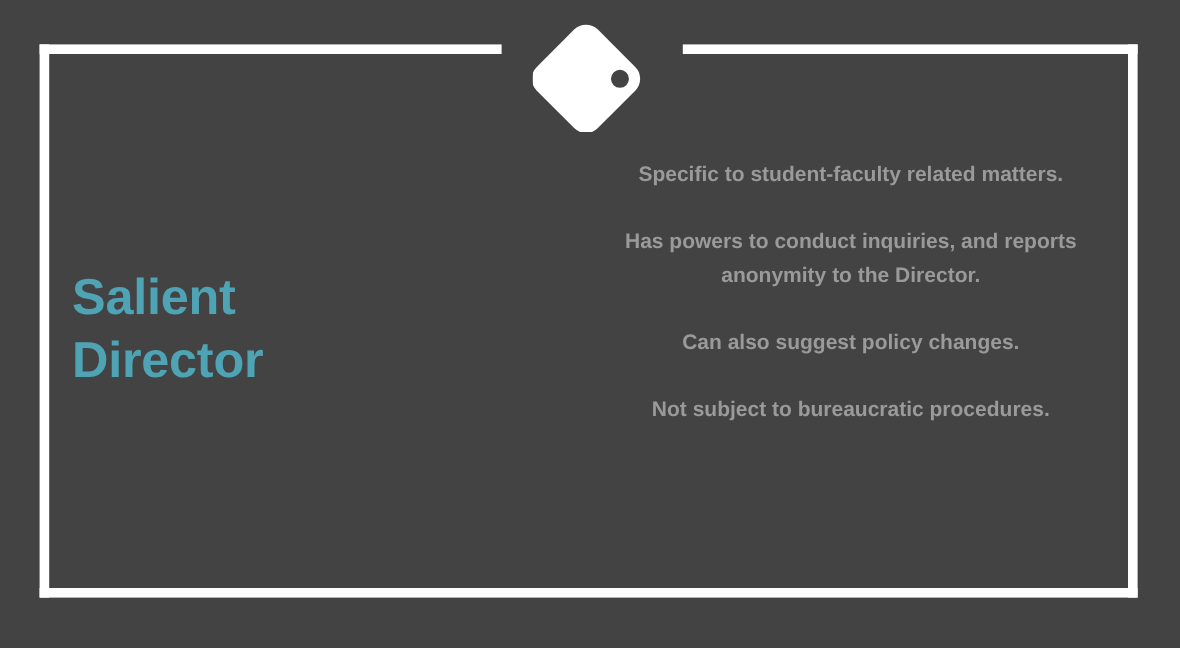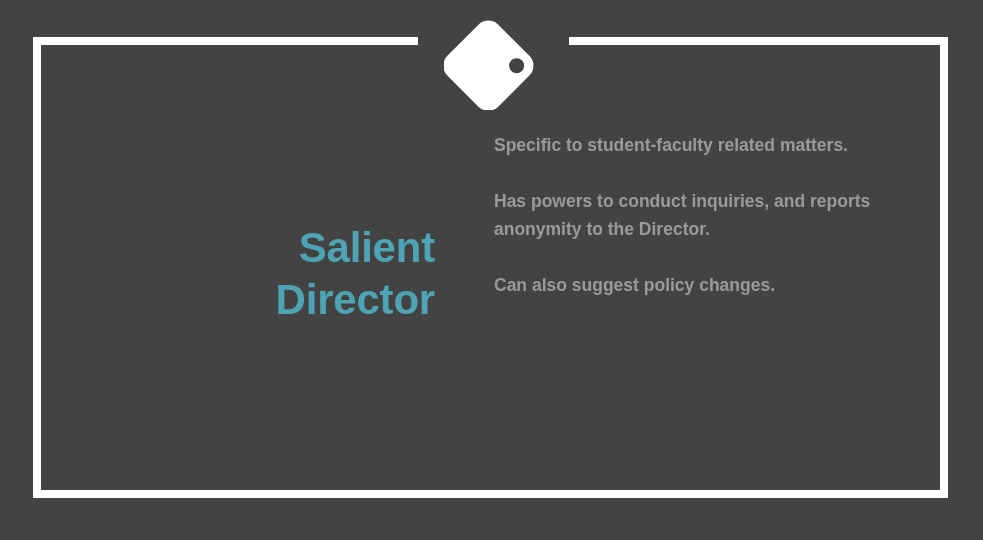--- a/index.html
+++ b/index.html
@@ -64,36 +64,37 @@
     width: 100px;
     height: 100px;
   }
 
   
   .title-block {
     position: absolute;
     left: 60px;
     top: 222px;
     width: 375px;
-    text-align: right;
+    text-align: left;
   }
   .title-line {
     color: #4EA4B4;
     font-size: 42px;
     font-weight: bold;
     line-height: 52px;
     letter-spacing: -0.2px;
   }
 
   
   .points {
     position: absolute;
     left: 494px;
     top: 131px;
     width: 430px;
+    text-align: center;
   }
   .point {
     color: #9A9A9A;
     font-size: 17.5px;
     font-weight: bold;
     line-height: 28px;
     margin-bottom: 28px;
   }
   .point:last-child {
     margin-bottom: 0;
@@ -121,15 +122,16 @@
 
   <div class="title-block">
     <div class="title-line">Salient</div>
     <div class="title-line">Director</div>
   </div>
 
   <div class="points">
     <div class="point">Specific to student-faculty related matters.</div>
     <div class="point">Has powers to conduct inquiries, and reports anonymity to the Director.</div>
     <div class="point">Can also suggest policy changes.</div>
+    <div class="point">Not subject to bureaucratic procedures.</div>
   </div>
 
 </div>
 
 </body></html>

